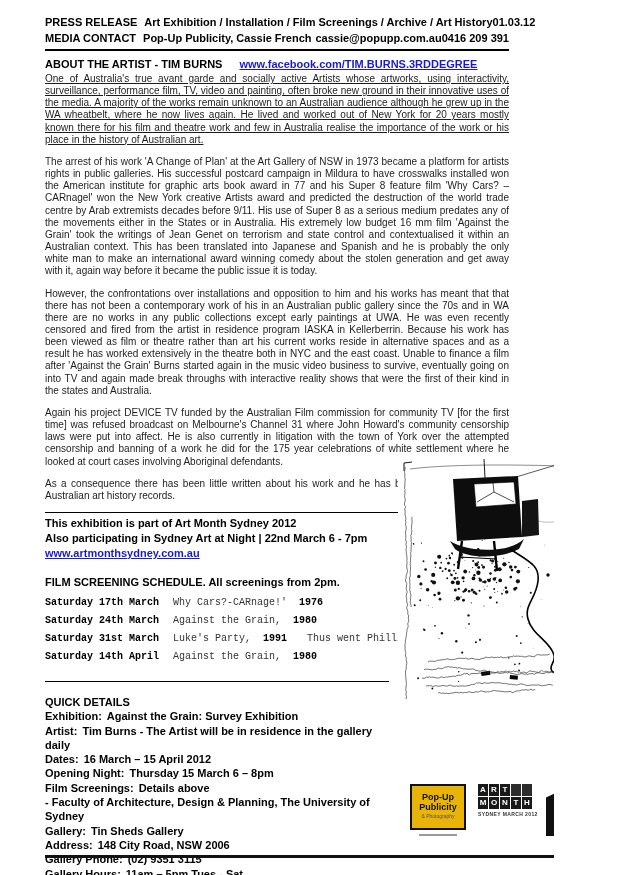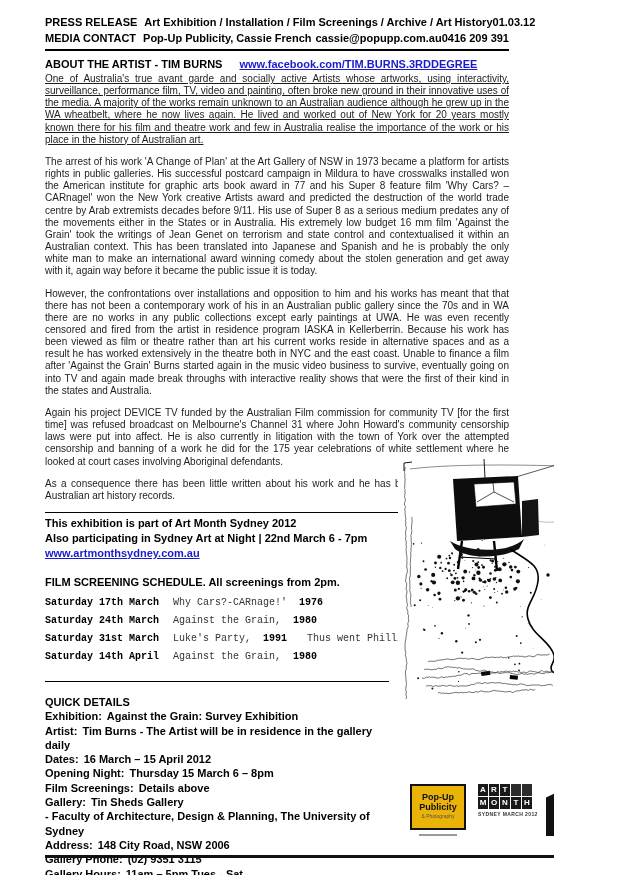--- a/index.html
+++ b/index.html
@@ -126,22 +126,22 @@
 
     <hr class="rule-part">
 
     <div class="qd">
       <div>QUICK DETAILS</div>
       <div class="qd-line"><span class="qd-label">Exhibition:</span><span>Against the Grain: Survey Exhibition</span></div>
       <div class="qd-line"><span class="qd-label">Artist:</span><span>Tim Burns  - The Artist will be in residence in the gallery daily</span></div>
       <div class="qd-line"><span class="qd-label">Dates:</span><span>16 March – 15 April 2012</span></div>
       <div class="qd-line"><span class="qd-label">Opening Night:</span><span>Thursday 15 March 6 – 8pm</span></div>
       <div class="qd-line"><span class="qd-label">Film Screenings:</span><span>Details above</span></div>
+      <div class="qd-line"><span>- Faculty of Architecture, Design &amp; Planning, The University of Sydney</span></div>
       <div class="qd-line"><span class="qd-label">Gallery:</span><span>Tin Sheds Gallery</span></div>
-      <div class="qd-line"><span>- Faculty of Architecture, Design &amp; Planning, The University of Sydney</span></div>
       <div class="qd-line"><span class="qd-label">Address:</span><span>148 City Road, NSW 2006</span></div>
       <div class="qd-line"><span class="qd-label">Gallery Phone:</span><span>(02) 9351 3115</span></div>
       <div class="qd-line"><span class="qd-label">Gallery Hours:</span><span>11am – 5pm Tues - Sat</span></div>
       <div class="qd-line"><span class="qd-label">Web:</span><a class="link">www.tinsheds.wordpress.com</a></div>
       <div class="qd-line"><span class="qd-label">Cost:</span><span>Free</span></div>
     </div>
 
   </div>
 
   <div class="artwork">

